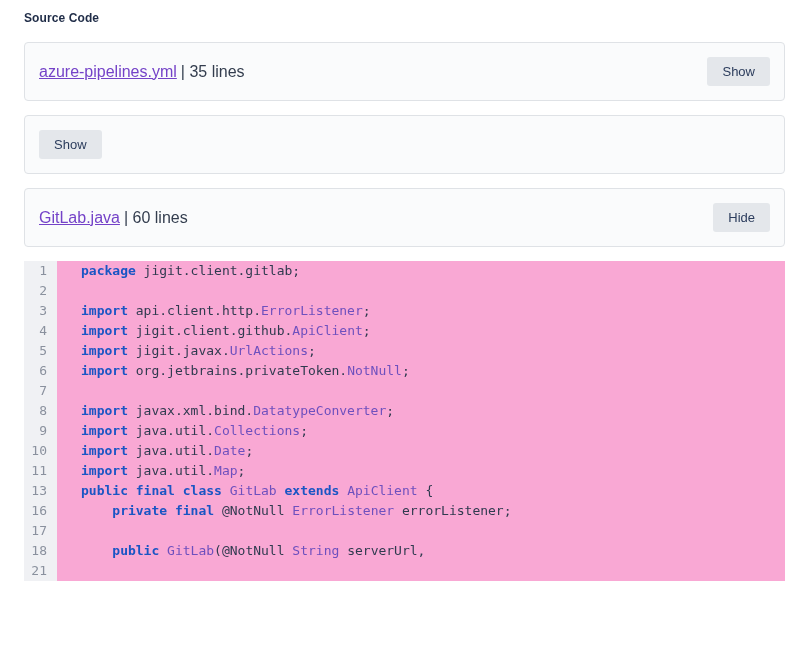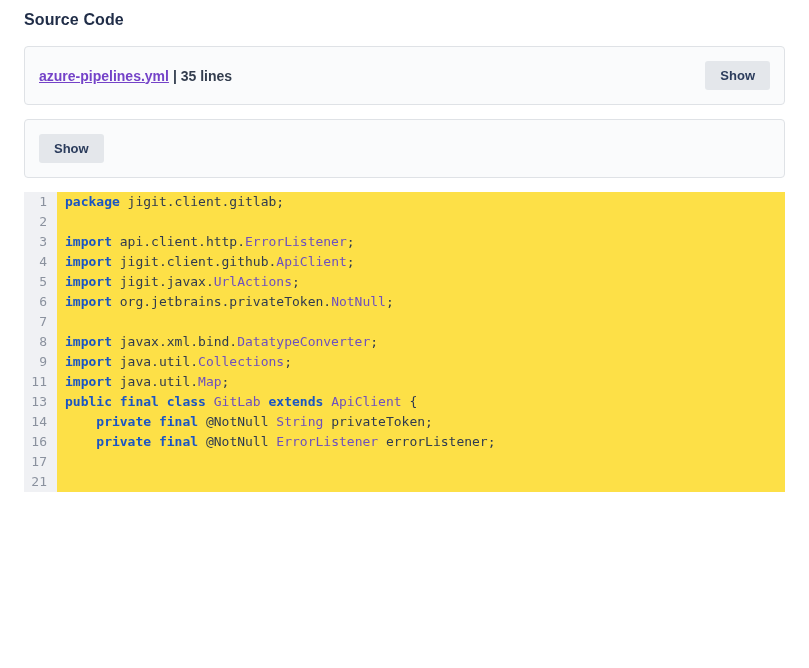--- a/index.html
+++ b/index.html
@@ -2,47 +2,47 @@
 <html><head>
 <meta charset="utf-8">
 <style>
   html,body{margin:0;padding:0;}
   body{
     width:809px;height:668px;overflow:hidden;background:#ffffff;
     font-family:"Liberation Sans",sans-serif;color:#2f3a4f;
   }
   .page{padding:11px 24px 0 24px;}
   .page-title{
-    font-size:16px;font-weight:600;color:#1f2c47;margin:0 0 17px 0;letter-spacing:.1px;
+    font-size:12px;font-weight:600;color:#1f2c47;margin:0 0 17px 0;letter-spacing:.1px;
   }
   .file-panel{
     display:flex;align-items:center;justify-content:space-between;
     background:#fafbfc;border:1px solid #dfe2e6;border-radius:4px;
     padding:14px 14px;margin-bottom:14px;
   }
-  .file-info{font-size:14px;color:#333d4e;font-weight:bold;}
+  .file-info{font-size:16px;color:#333d4e;}
   .file-link{color:#7442c8;text-decoration:underline;cursor:pointer;}
   .lines-label{color:#333d4e;margin-left:4px;}
   .toggle-button{
     background:#e4e7eb;color:#2b3c5c;border:none;border-radius:3px;
     padding:8px 15px;font-size:13px;font-family:"Liberation Sans",sans-serif;
-    cursor:pointer;line-height:1;font-weight:bold;
+    cursor:pointer;line-height:1;
   }
   .code-block{
     margin-top:2px;
     font-family:"DejaVu Sans Mono","Liberation Mono",monospace;
     font-size:13px;line-height:20px;
   }
   .code-row{display:flex;}
   .line-num{
     flex:0 0 33px;width:33px;box-sizing:border-box;
     background:#f0f1f4;color:#8a919e;text-align:right;padding-right:10px;
     user-select:none;
   }
-  .line-code{flex:1;white-space:pre;padding-left:8px;background:#fde047;color:#2f3a4f;}
+  .line-code{flex:1;white-space:pre;padding-left:24px;background:#f9a8d4;color:#2f3a4f;}
   .tok-kw{color:#1a55c4;font-weight:bold;}
   .tok-ty{color:#6e50be;}
   .tok-pl,.tok-ann{color:#2f3a4f;}
 </style>
 </head>
 <body>
 
 <div class="page">
   <h1 class="page-title">Source Code</h1>
 
@@ -51,20 +51,26 @@
     <span class="file-info">
       <a class="file-link" href="#">azure-pipelines.yml</a><span class="lines-label">| 35 lines</span>
     </span>
     <button class="toggle-button">Show</button>
   </div>
 
   <div class="file-panel">
     <button class="toggle-button">Show</button>
   </div>
 
+  <div class="file-panel">
+    <span class="file-info">
+      <a class="file-link" href="#">GitLab.java</a><span class="lines-label">| 60 lines</span>
+    </span>
+    <button class="toggle-button">Hide</button>
+  </div>
 </div>
 
   <div class="code-block">
       <div class="code-row">
         <span class="line-num">1</span>
         <span class="line-code"><span class="tok-kw">package</span><span class="tok-pl"> jigit.client.gitlab;</span></span>
       </div>
       <div class="code-row">
         <span class="line-num">2</span>
         <span class="line-code">&nbsp;</span>
@@ -91,37 +97,41 @@
       </div>
       <div class="code-row">
         <span class="line-num">8</span>
         <span class="line-code"><span class="tok-kw">import</span><span class="tok-pl"> javax.xml.bind.</span><span class="tok-ty">DatatypeConverter</span><span class="tok-pl">;</span></span>
       </div>
       <div class="code-row">
         <span class="line-num">9</span>
         <span class="line-code"><span class="tok-kw">import</span><span class="tok-pl"> java.util.</span><span class="tok-ty">Collections</span><span class="tok-pl">;</span></span>
       </div>
       <div class="code-row">
+        <span class="line-num">10</span>
+        <span class="line-code"><span class="tok-kw">import</span><span class="tok-pl"> java.util.</span><span class="tok-ty">Date</span><span class="tok-pl">;</span></span>
+      </div>
+      <div class="code-row">
         <span class="line-num">11</span>
         <span class="line-code"><span class="tok-kw">import</span><span class="tok-pl"> java.util.</span><span class="tok-ty">Map</span><span class="tok-pl">;</span></span>
       </div>
       <div class="code-row">
         <span class="line-num">13</span>
         <span class="line-code"><span class="tok-kw">public</span><span class="tok-pl"> </span><span class="tok-kw">final</span><span class="tok-pl"> </span><span class="tok-kw">class</span><span class="tok-pl"> </span><span class="tok-ty">GitLab</span><span class="tok-pl"> </span><span class="tok-kw">extends</span><span class="tok-pl"> </span><span class="tok-ty">ApiClient</span><span class="tok-pl"> {</span></span>
-      </div>
-      <div class="code-row">
-        <span class="line-num">14</span>
-        <span class="line-code"><span class="tok-pl">    </span><span class="tok-kw">private</span><span class="tok-pl"> </span><span class="tok-kw">final</span><span class="tok-pl"> </span><span class="tok-ann">@NotNull</span><span class="tok-pl"> </span><span class="tok-ty">String</span><span class="tok-pl"> privateToken;</span></span>
       </div>
       <div class="code-row">
         <span class="line-num">16</span>
         <span class="line-code"><span class="tok-pl">    </span><span class="tok-kw">private</span><span class="tok-pl"> </span><span class="tok-kw">final</span><span class="tok-pl"> </span><span class="tok-ann">@NotNull</span><span class="tok-pl"> </span><span class="tok-ty">ErrorListener</span><span class="tok-pl"> errorListener;</span></span>
       </div>
       <div class="code-row">
         <span class="line-num">17</span>
         <span class="line-code">&nbsp;</span>
       </div>
       <div class="code-row">
+        <span class="line-num">18</span>
+        <span class="line-code"><span class="tok-pl">    </span><span class="tok-kw">public</span><span class="tok-pl"> </span><span class="tok-ty">GitLab</span><span class="tok-pl">(</span><span class="tok-ann">@NotNull</span><span class="tok-pl"> </span><span class="tok-ty">String</span><span class="tok-pl"> serverUrl,</span></span>
+      </div>
+      <div class="code-row">
         <span class="line-num">21</span>
         <span class="line-code">&nbsp;</span>
       </div>
     </div>
 </div>
 
 </body></html>

